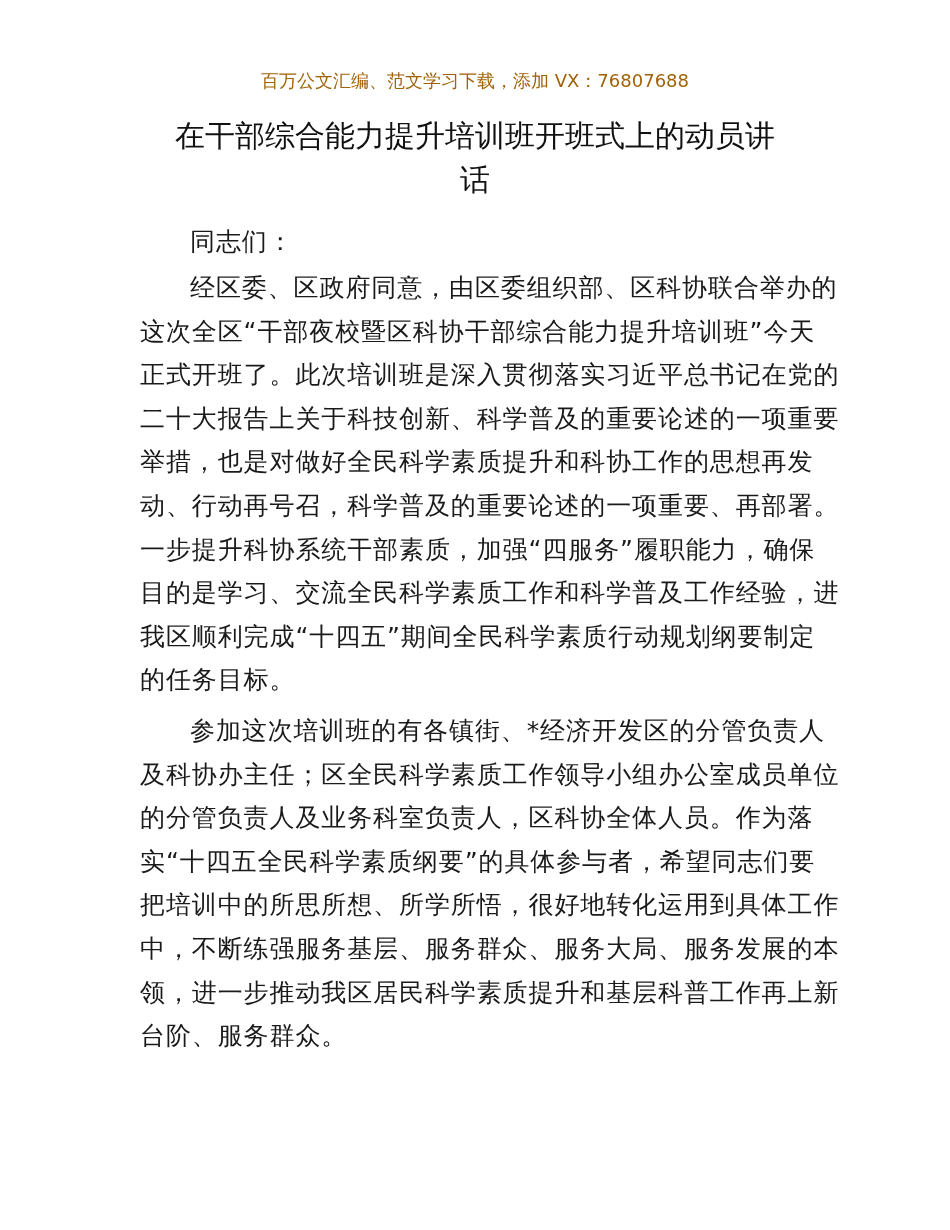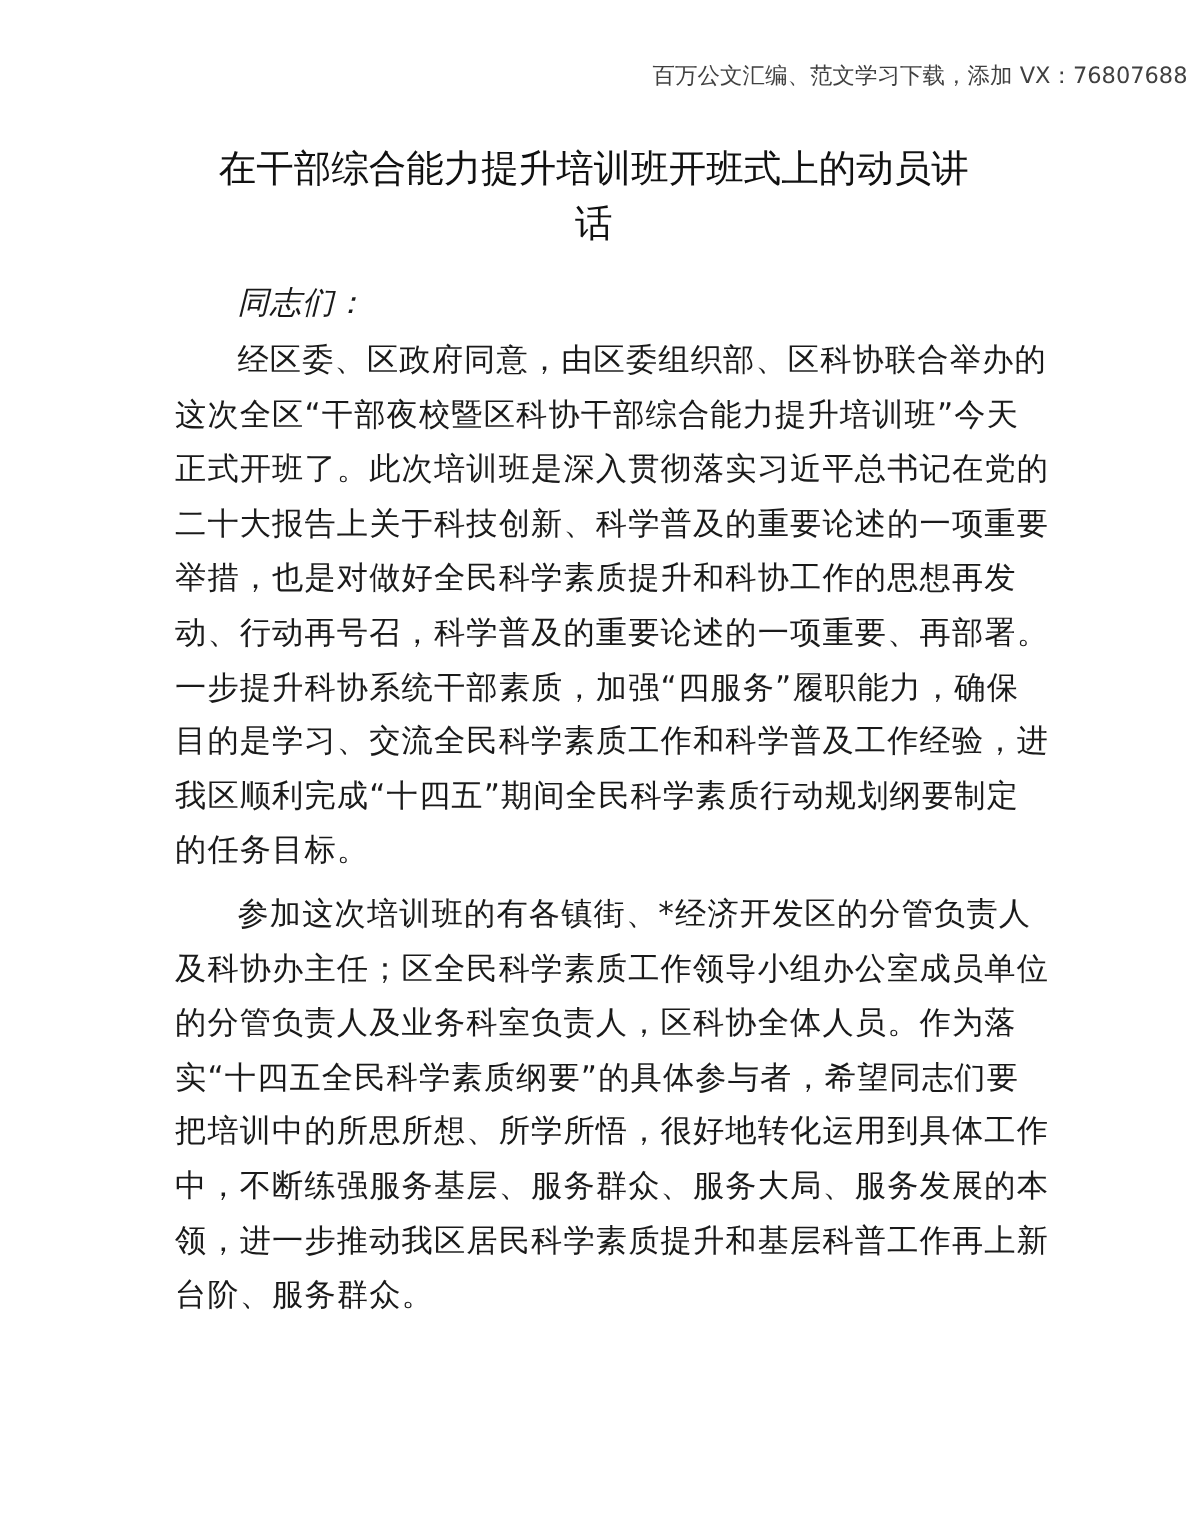--- a/index.html
+++ b/index.html
@@ -17,25 +17,25 @@
     }
     .page {
       position: absolute;
       left: 0; top: 0;
       width: 950px;
       height: 1230px;
       background: #ffffff;
     }
     .watermark {
       position: absolute;
-      top: 48px;
+      top: 68px;
       left: 0;
       width: 950px;
-      text-align: right;
-      color: #404040;
+      text-align: center;
+      color: #a16207;
       font-size: 18px;
       line-height: 26px;
       letter-spacing: 0px;
       white-space: nowrap;
     }
     .title {
       position: absolute;
       top: 114px;
       left: 140px;
       width: 670px;
@@ -67,21 +67,20 @@
       line-height: 43.6px;
       white-space: nowrap;
       letter-spacing: 0.9px;
     }
     .line.indent {
       padding-left: 50px;
     }
     .salutation .line {
       height: 48px;
       line-height: 48px;
-      font-style: italic;
     }
     .gap {
       height: 7px;
     }
   </style>
 </head>
 <body>
 
 <div class="page">
 

